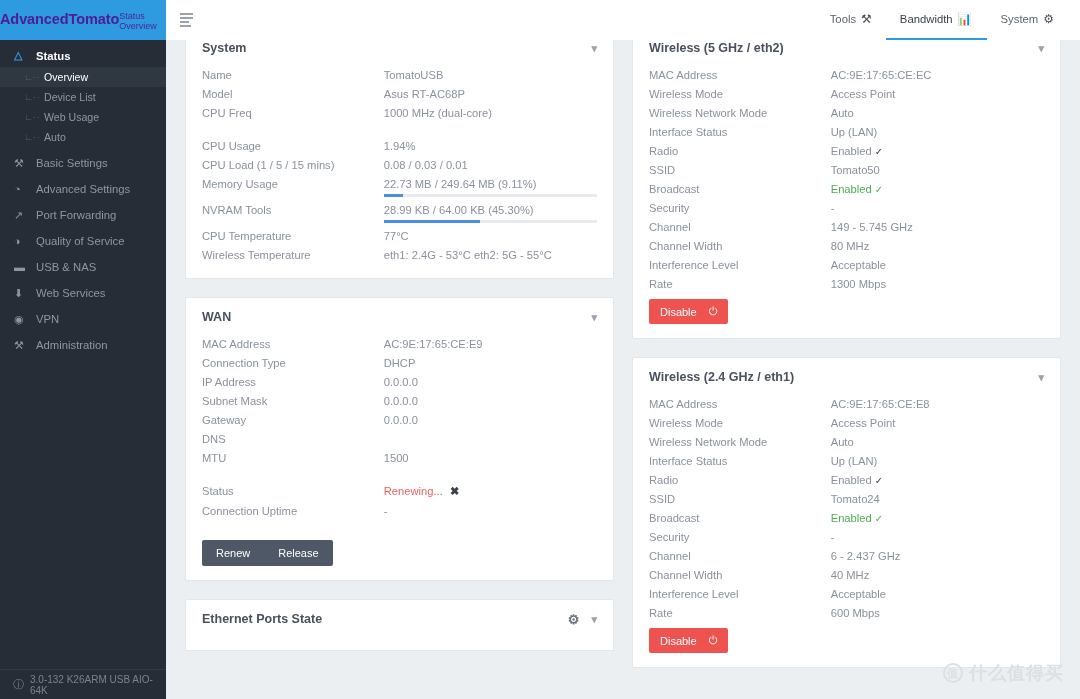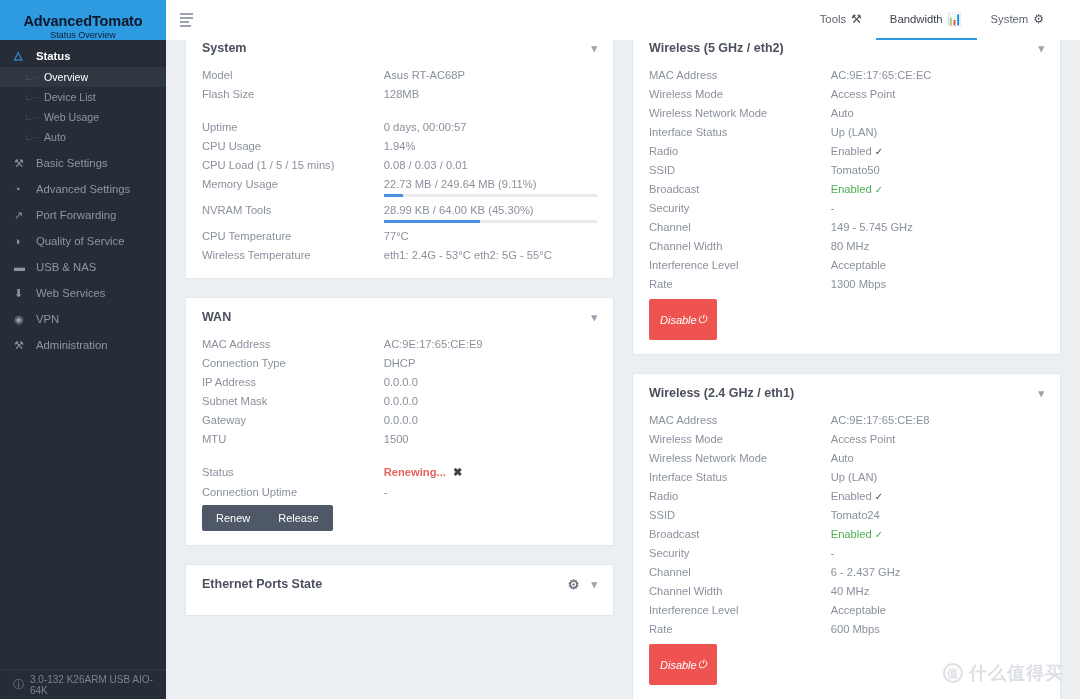--- a/index.html
+++ b/index.html
@@ -13,23 +13,23 @@
 
   
   .sidebar {
     width: 166px; height: 699px;
     background: #262d37;
     flex: 0 0 166px;
     position: relative;
   }
   .brand {
     height: 40px; background: #2e9ae0;
-    display: flex; flex-direction: column;
-    align-items: center; justify-content: flex-end;
-    color: #0f172a;
+    display: flex; 
+    align-items: center; justify-content: space-between;
+    color: #4c1d95;
   }
   .brand-title { font-size: 14.5px; font-weight: bold; letter-spacing: -0.1px; line-height: 1.05; }
   .brand-sub { font-size: 9px; font-weight: normal; margin-top: 1px; opacity: .95; }
 
   .nav { padding-top: 4px; }
   .nav-group-head {
     display: flex; align-items: center;
     height: 23px; padding-left: 14px;
     color: #fff; font-size: 11.3px; font-weight: bold;
   }
@@ -72,21 +72,21 @@
     display:flex; align-items:center; justify-content:center;
     width: 40px; color:#9aa2ad;
   }
   .ham-lines { display:flex; flex-direction:column; gap:2px; width:13px; }
   .ham-lines i { display:block; height:2px; background:#9aa2ad; }
   .ham-lines i:nth-child(1){ width:13px; }
   .ham-lines i:nth-child(2){ width:13px; }
   .ham-lines i:nth-child(3){ width:9px; }
   .ham-lines i:nth-child(4){ width:11px; }
 
-  .topnav { display: flex; align-items: stretch; padding-right: 22px; }
+  .topnav { display: flex; align-items: stretch; padding-right: 12px; }
   .topnav-item {
     display: flex; align-items: center; gap: 5px;
     padding: 0 14px; font-size: 11.3px; color: #5e646e;
     border-bottom: 2px solid transparent;
   }
   .topnav-item.active { border-bottom-color: #2e9ae0; color: #3b4049; }
   .topnav-item .gi { font-size: 12px; color:#4a4f58; }
 
   
   .content {
@@ -119,33 +119,32 @@
     padding: 3.5px 0; vertical-align: top;
   }
   table.kv td.k { width: 46%; }
   table.kv td.v { color: #8a919c; }
   tr.spacer td { height: 14px; padding: 0; }
 
   .bar-track { height: 3px; background: #e8eaed; width: 100%; margin-top: 4px; }
   .bar-fill { height: 3px; background: #4a90e2; }
 
   .val-green { color: #4caf50; }
-  .val-red { color: #e8635f; font-weight: bold; }
+  .val-red { color: #e8635f; }
   .check { font-size: 10px; }
 
   .btn-red {
-    display: inline-flex; align-items: center; gap: 1px;
+    display: inline-flex; align-items: center; gap: 12px;
     background: #ef5350; color: #fff; border: none;
-    font-size: 11px; padding: 14px 11px; border-radius: 2px;
+    font-size: 11px; padding: 6px 11px; border-radius: 2px;
     margin-top: 6px;
-    font-style: italic;
   }
   .btn-group {
     display: inline-flex; background: #4e5866; border-radius: 2px; overflow: hidden;
-    margin-top: 4px;
+    margin-top: 20px;
   }
   .btn-group button {
     background: transparent; border: none; color: #fff;
     font-size: 11px; padding: 7px 14px; font-family: inherit;
   }
   .btn-group button + button { }
 
   
   .watermark {
     position: absolute; right: 16px; bottom: 14px;
@@ -277,35 +276,35 @@
 
           <section class="card">
             <div class="card-head">
               <span>System</span>
               <span class="card-head-right">
                 <span class="chev">▾</span>
               </span>
             </div>
             <table class="kv">
               <tbody>
+                  <tr>
+                <td class="k">Name</td>
+                <td class="v">TomatoUSB</td>
+              </tr>
               <tr>
                 <td class="k">Model</td>
                 <td class="v">Asus RT-AC68P</td>
               </tr>
               <tr>
-                <td class="k">Flash Size</td>
-                <td class="v">128MB</td>
+                <td class="k">CPU Freq</td>
+                <td class="v">1000 MHz (dual-core)</td>
               </tr>
               <tr class="spacer">
                     <td colspan="2"></td>
                   </tr>
-              <tr>
-                <td class="k">Uptime</td>
-                <td class="v">0 days, 00:00:57</td>
-              </tr>
               <tr>
                 <td class="k">CPU Usage</td>
                 <td class="v">1.94%</td>
               </tr>
               <tr>
                 <td class="k">CPU Load (1 / 5 / 15 mins)</td>
                 <td class="v">0.08 / 0.03 / 0.01</td>
               </tr>
               <tr>
                 <td class="k">Memory Usage</td>
@@ -358,20 +357,24 @@
               </tr>
               <tr>
                 <td class="k">Subnet Mask</td>
                 <td class="v">0.0.0.0</td>
               </tr>
               <tr>
                 <td class="k">Gateway</td>
                 <td class="v">0.0.0.0</td>
               </tr>
               <tr>
+                <td class="k">DNS</td>
+                <td class="v"></td>
+              </tr>
+              <tr>
                 <td class="k">MTU</td>
                 <td class="v">1500</td>
               </tr>
               <tr class="spacer">
                     <td colspan="2"></td>
                   </tr>
               <tr>
                 <td class="k">Status</td>
                 <td class="v">
                   <span class="val-red">Renewing...</span>

